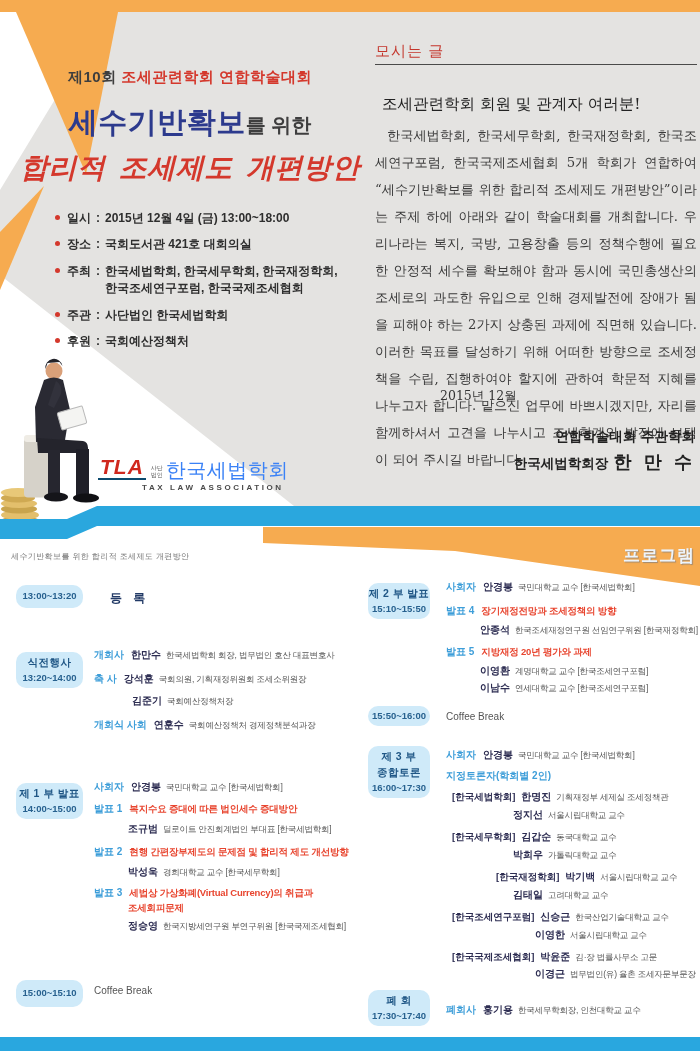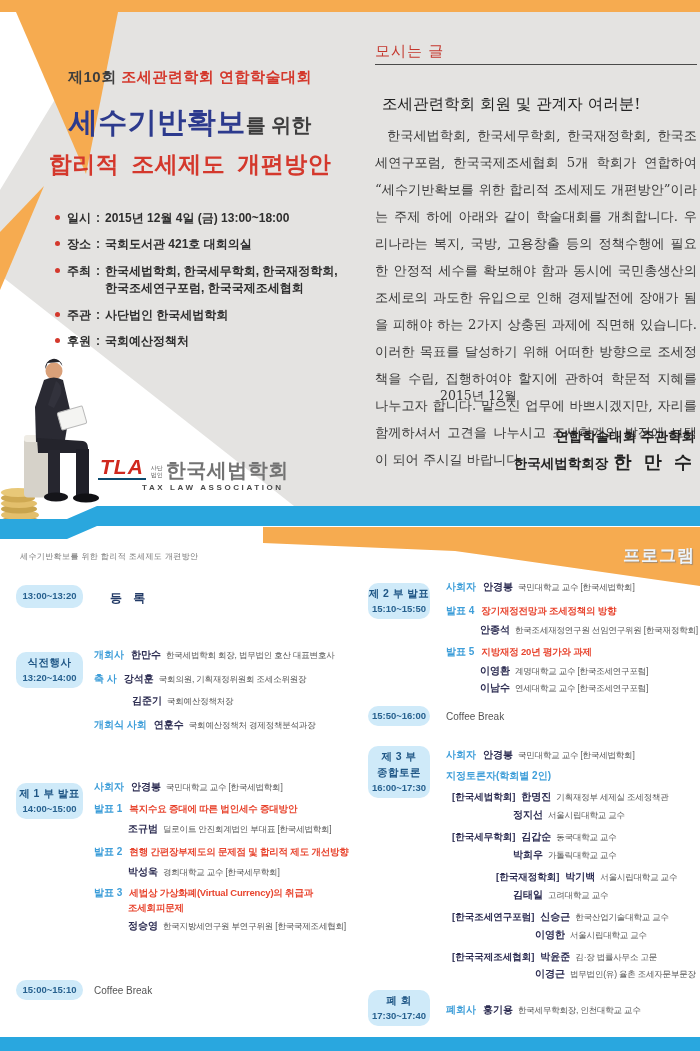--- a/index.html
+++ b/index.html
@@ -15,21 +15,21 @@
       clip-path:polygon(16px 0,118px 0,86px 162px);}
   .wedge-orange{left:0;top:186px;width:48px;height:104px;background:#F6AB50;
       clip-path:polygon(44px 0,0 46px,0 104px);}
 
   
   .badge-line{left:25px;top:68px;width:330px;text-align:center;font-size:15px;font-weight:bold;letter-spacing:.5px;color:#3E3E3E;}
   .badge-line .red{color:#D4382C;}
   .title-l1{left:25px;top:103px;width:330px;text-align:center;}
   .title-l1 .em{font-size:29px;font-weight:bold;color:#2C3A8D;letter-spacing:.5px;}
   .title-l1 .rest{font-size:20px;font-weight:bold;color:#3E3E3E;}
-  .title-l2{left:15px;top:149px;width:350px;text-align:center;font-size:23px;font-weight:bold;color:#D4382C;letter-spacing:.5px;word-spacing:5px;}
+  .title-l2{left:15px;top:149px;width:350px;text-align:center;font-size:28px;font-weight:bold;color:#D4382C;letter-spacing:.5px;word-spacing:5px;font-style:italic;}
 
   
   .info-list{left:55px;top:210px;width:300px;}
   .info-item{display:flex;margin-bottom:9px;font-size:12px;color:#2E2E2E;line-height:1.45;}
   .info-item .dot{width:5px;height:5px;border-radius:50%;background:#D4382C;margin:5px 7px 0 0;flex:none;}
   .info-item .lab{font-weight:bold;flex:none;}
   .info-item .sep{font-weight:bold;flex:none;padding:0 5px;}
   .info-item .val{font-weight:600;}
 
   
@@ -43,31 +43,31 @@
   .inv-sign2{left:375px;top:450px;width:320px;text-align:right;font-family:"DejaVu Serif","Liberation Serif",serif;color:#222;}
   .inv-sign2 .t{font-size:13.5px;font-weight:bold;}
   .inv-sign2 .n{font-size:18px;font-weight:bold;letter-spacing:3px;}
 
   
   .tla{left:98px;top:456px;width:200px;}
   .tla .row1{display:flex;align-items:flex-end;}
   .tla .mark{font-style:italic;font-weight:bold;font-size:21px;color:#D0281E;letter-spacing:1px;
              border-bottom:2px solid #0c4a6e;line-height:1;padding:0 2px 1px 2px;}
   .tla .corp{font-size:6px;color:#555;line-height:1.15;margin:0 3px 1px 5px;}
-  .tla .org{font-size:20px;font-weight:bold;color:#737373;letter-spacing:.5px;line-height:1;}
+  .tla .org{font-size:20px;font-weight:normal;color:#3b82f6;letter-spacing:.5px;line-height:1;}
   .tla .eng{font-size:8px;letter-spacing:2.6px;color:#4A4A4A;font-weight:bold;margin-top:3px;padding-left:44px;}
 
   
   .blue-band{left:0;top:0;width:700px;height:560px;background:#2AA7DE;
      clip-path:polygon(0 519px,67px 519px,97px 506px,700px 506px,700px 526px,97px 526px,67px 539px,0 539px);}
   .ribbon{left:0;top:0;width:700px;height:600px;background:#F6AB50;
      clip-path:polygon(263px 527px,700px 527px,700px 586px,455px 551px,263px 543px);}
   .ribbon-label{left:600px;top:544px;width:95px;text-align:right;font-size:17px;font-weight:bold;
      color:#EDF4FB;text-shadow:1px 1px 1px rgba(90,110,140,.55);letter-spacing:1px;}
-  .mini-title{left:20px;top:551px;font-size:8px;color:#777;letter-spacing:.4px;}
+  .mini-title{left:11px;top:551px;font-size:8px;color:#777;letter-spacing:.4px;}
 
   
   .tbox{background:#CFEAF9;border-radius:10px;color:#235E8F;font-weight:bold;
         display:flex;flex-direction:column;align-items:center;justify-content:center;text-align:center;}
   .tbox .bt{font-size:10.5px;color:#1F5685;letter-spacing:.5px;line-height:1.5;}
   .tbox .tm{font-size:9.5px;color:#27618F;line-height:1.5;}
   .prow{white-space:nowrap;font-size:10px;line-height:1.3;}
   .role{color:#3E9ED9;font-weight:bold;margin-right:7px;}
   .pname{color:#2D2D52;font-weight:bold;margin-right:5px;}
   .pdesc{color:#555;font-size:8.5px;letter-spacing:-.2px;}
@@ -228,21 +228,21 @@
   <div class="abs prow" style="left:94px;top:886px;">
     <span class="role">발표 3</span><span class="ptitle">세법상 가상화폐(Virtual Currency)의 취급과</span>
   </div>
   <div class="abs prow" style="left:128px;top:901px;">
     <span class="ptitle">조세회피문제</span>
   </div>
   <div class="abs prow" style="left:128px;top:919px;">
     <span class="pname">정승영</span><span class="pdesc">한국지방세연구원 부연구위원 [한국국제조세협회]</span>
   </div>
 
-  <div class="abs tbox" style="left:16px;top:980px;width:67px;height:20px;">
+  <div class="abs tbox" style="left:16px;top:980px;width:67px;height:27px;">
     <div class="tm">15:00~15:10</div>
   </div>
   <div class="abs prow plain" style="left:94px;top:984px;">Coffee Break</div>
 
   <div class="abs tbox" style="left:368px;top:583px;width:62px;height:36px;">
     <div class="bt">제 2 부 발표</div>
     <div class="tm">15:10~15:50</div>
   </div>
   <div class="abs prow" style="left:446px;top:580px;">
     <span class="role">사회자</span><span class="pname">안경봉</span><span class="pdesc">국민대학교 교수 [한국세법학회]</span>

